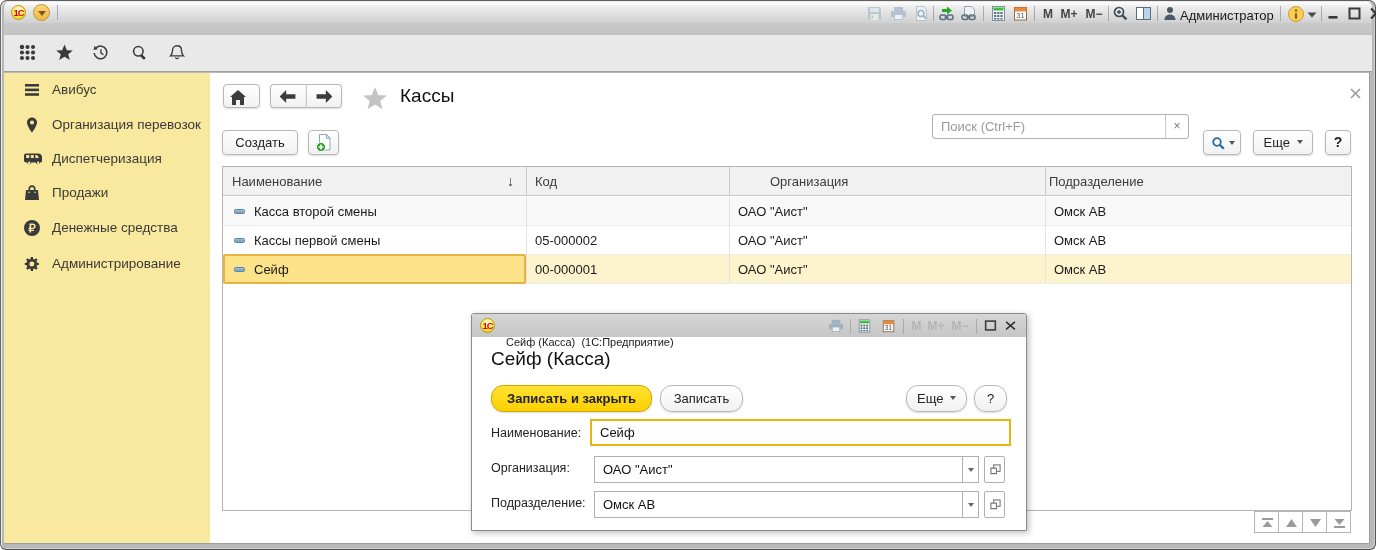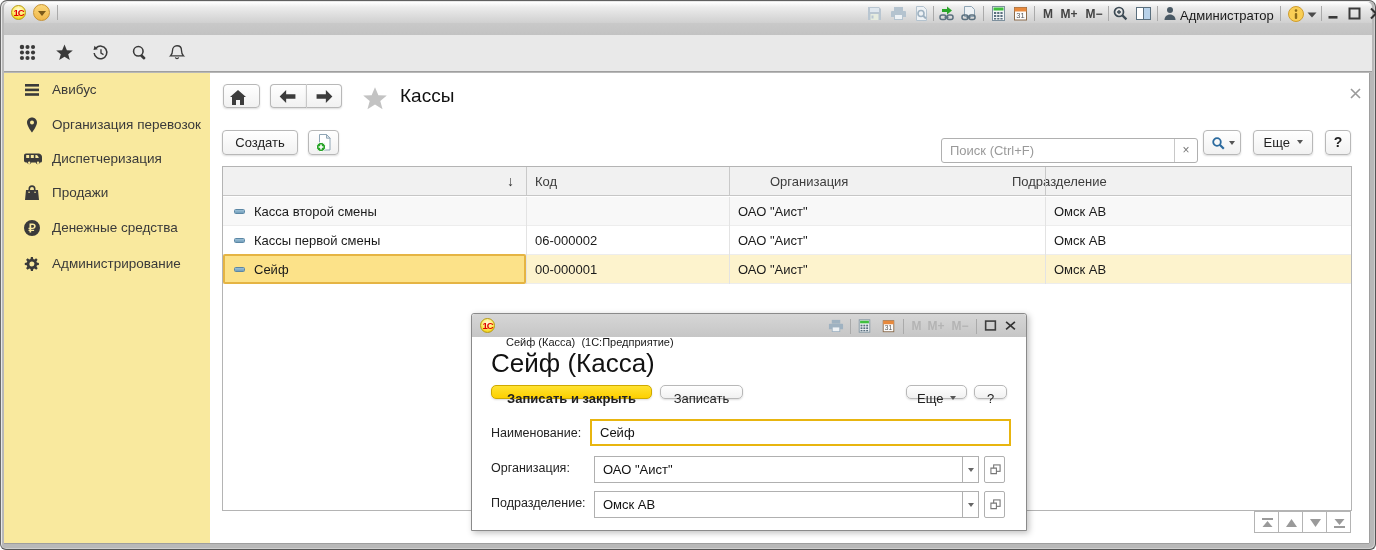--- a/index.html
+++ b/index.html
@@ -67,21 +67,21 @@
 #tab-star { position:absolute; left:151px; top:12px; }
 #tab-title { position:absolute; left:190px; top:12px; font-size:19px; color:#111; }
 #tab-close { position:absolute; right:6px; top:13px; width:14px; height:14px; }
 
 .cbtn {
   position:absolute; top:57px; height:25px; background:linear-gradient(#fff,#f1f1f1);
   border:1px solid #b8b8b8; border-radius:4px; font-size:13px; color:#222; text-align:center; box-shadow:0 1px 2px rgba(0,0,0,.14);
 }
 #btn-create { left:12px; width:76px; line-height:23px; }
 #btn-copy { left:98px; width:31px; }
-#searchbox { position:absolute; left:722px; top:65px; width:257px; height:25px; border:1px solid #b0b0b0; background:#fff; border-radius:3px;margin-left:9px;}
+#searchbox { position:absolute; left:722px; top:41px; width:257px; height:25px; border:1px solid #b0b0b0; background:#fff; border-radius:3px;}
 #searchbox .ph { position:absolute; left:8px; top:4px; font-size:13px; color:#9a9a9a; }
 #searchbox .clr { position:absolute; right:0; top:0; width:23px; height:23px; border-left:1px solid #c8c8c8; color:#777; font-size:12px; text-align:center; line-height:23px;}
 #btn-find { left:993px; width:38px; }
 #btn-more { left:1043px; width:60px; line-height:23px;}
 #btn-help { left:1115px; width:26px; line-height:23px; font-weight:bold; font-size:14px; }
 
 #table { position:absolute; left:12px; top:93px; width:1130px; height:345px; border:1px solid #b4b4b4; }
 #thead { position:absolute; left:0; top:0; right:0; height:29px; background:#f1f1f1; border-bottom:1px solid #c6c6c6; }
 .th { position:absolute; top:0; height:29px; font-size:13px; color:#3c3c3c; padding:7px 0 0 9px; }
 .col-sep { position:absolute; top:0; bottom:0; width:1px; background:#c9c9c9; }
@@ -106,22 +106,22 @@
   position:absolute; left:0; top:0; right:0; height:23px;
   background:linear-gradient(#d6d6d6,#c6c6c6);
   border-radius:3px 3px 0 0;
 }
 #dtitle .txt { position:absolute; left:34px; top:6px; font-size:11px; color:#1a1a1a;margin-top:16px;}
 #dtitle .tbar-icons { top:4px; }
 .mtext-g { font-size:12px; font-weight:bold; color:#b4b4b4; display:inline-block; vertical-align:top; padding-top:1px; text-align:center; }
 .combo-btn { position:absolute; top:0; width:23px; height:25px; border-left:1px solid #b0b0b0; }
 .combo-btn:after { content:""; position:absolute; left:5px; top:11px; border:3.5px solid transparent; border-top:4.5px solid #666; }
 .open-btn { position:absolute; top:-1px; width:21px; height:27px; border:1px solid #b0b0b0; border-radius:2px; }
-#dheading { position:absolute; left:19px; top:34px; font-size:26px; color:#111; }
-.dbtn { position:absolute; top:71px; height:14px; border:1px solid #b8b8b8; border-radius:5px; background:linear-gradient(#fff,#f1f1f1); font-size:13px; color:#222; text-align:center; box-shadow:0 1px 2px rgba(0,0,0,.14); }
+#dheading { position:absolute; left:19px; top:34px; font-size:19px; color:#111; }
+.dbtn { position:absolute; top:71px; height:27px; border:1px solid #b8b8b8; border-radius:12px; background:linear-gradient(#fff,#f1f1f1); font-size:13px; color:#222; text-align:center; box-shadow:0 1px 2px rgba(0,0,0,.14); }
 #btn-save-close { left:19px; width:161px; background:linear-gradient(#ffe232,#fdd000); border-color:#cfa900; font-weight:bold; line-height:25px;}
 #btn-save { left:188px; width:83px; line-height:25px; }
 #btn-dmore { left:434px; width:61px; line-height:25px; }
 #btn-dhelp { left:502px; width:33px; line-height:25px; }
 .dlabel { position:absolute; left:19px; font-size:12.5px; color:#222; }
 .dinput { position:absolute; left:119px; height:27px; border:1px solid #b0b0b0; font-size:13px; color:#111; padding:5px 0 0 8px; }
 </style>
 </head>
 <body>
 <div id="win">
@@ -346,41 +346,42 @@
           <svg width="16" height="16" viewBox="0 0 16 16" style="position:absolute;left:7px;top:5px;">
             <circle cx="6" cy="6" r="3.8" fill="none" stroke="#2b6a9e" stroke-width="1.8"></circle>
             <path d="M8.8 8.8l4 4" stroke="#2b6a9e" stroke-width="2.2"></path>
           </svg>
           <span class="caret" style="position:absolute;right:5px;top:10px;margin:0;"></span>
         </div>
       <div class="cbtn" id="btn-more">Еще <span class="caret" style="position:static; display:inline-block; vertical-align:middle; margin-left:3px;"></span></div>
       <div class="cbtn" id="btn-help">?</div>
       <div id="table">
         <div id="thead">
+          <div class="th" style="left:0; width:303px;">Наименование</div>
           <div class="th" style="left:303px; width:203px;">Код</div>
           <div class="th" style="left:506px; width:316px;margin-left:32px;">Организация</div>
-          <div class="th" style="left:780px;">Подразделение</div>
+          <div class="th" style="left:817px;">Подразделение</div>
           <div class="sort-arr">↓</div>
           <div class="col-sep" style="left:303px;"></div>
           <div class="col-sep" style="left:506px;"></div>
           <div class="col-sep" style="left:822px;"></div>
         </div>
         <div class="rowsep" style="left:303px;"></div>
         <div class="rowsep" style="left:506px;"></div>
         <div class="rowsep" style="left:822px;"></div>
         <div class="trow" style="top:30px; background:#f8f8f8;">
           <span class="rowicon"></span>
           <div class="cell" style="left:0; width:303px; padding-left:31px;">Касса второй смены</div>
           <div class="cell" style="left:506px; width:316px;">ОАО "Аист"</div>
           <div class="cell" style="left:822px;">Омск АВ</div>
         </div>
         <div class="trow" style="top:59px; background:#ffffff;">
           <span class="rowicon"></span>
           <div class="cell" style="left:0; width:303px; padding-left:31px;">Кассы первой смены</div>
-          <div class="cell" style="left:303px; width:203px;">06-000002</div>
+          <div class="cell" style="left:303px; width:203px;">05-000002</div>
           <div class="cell" style="left:506px; width:316px;">ОАО "Аист"</div>
           <div class="cell" style="left:822px;">Омск АВ</div>
         </div>
         <div class="trow" style="top:88px; background:#fdf3cd;">
           <div class="selcell"></div>
           <span class="rowicon" style="z-index:3;"></span>
           <div class="cell" style="left:0; width:303px; padding-left:31px; z-index:3;">Сейф</div>
           <div class="cell" style="left:303px; width:203px;">00-000001</div>
           <div class="cell" style="left:506px; width:316px;">ОАО "Аист"</div>
           <div class="cell" style="left:822px;">Омск АВ</div>

